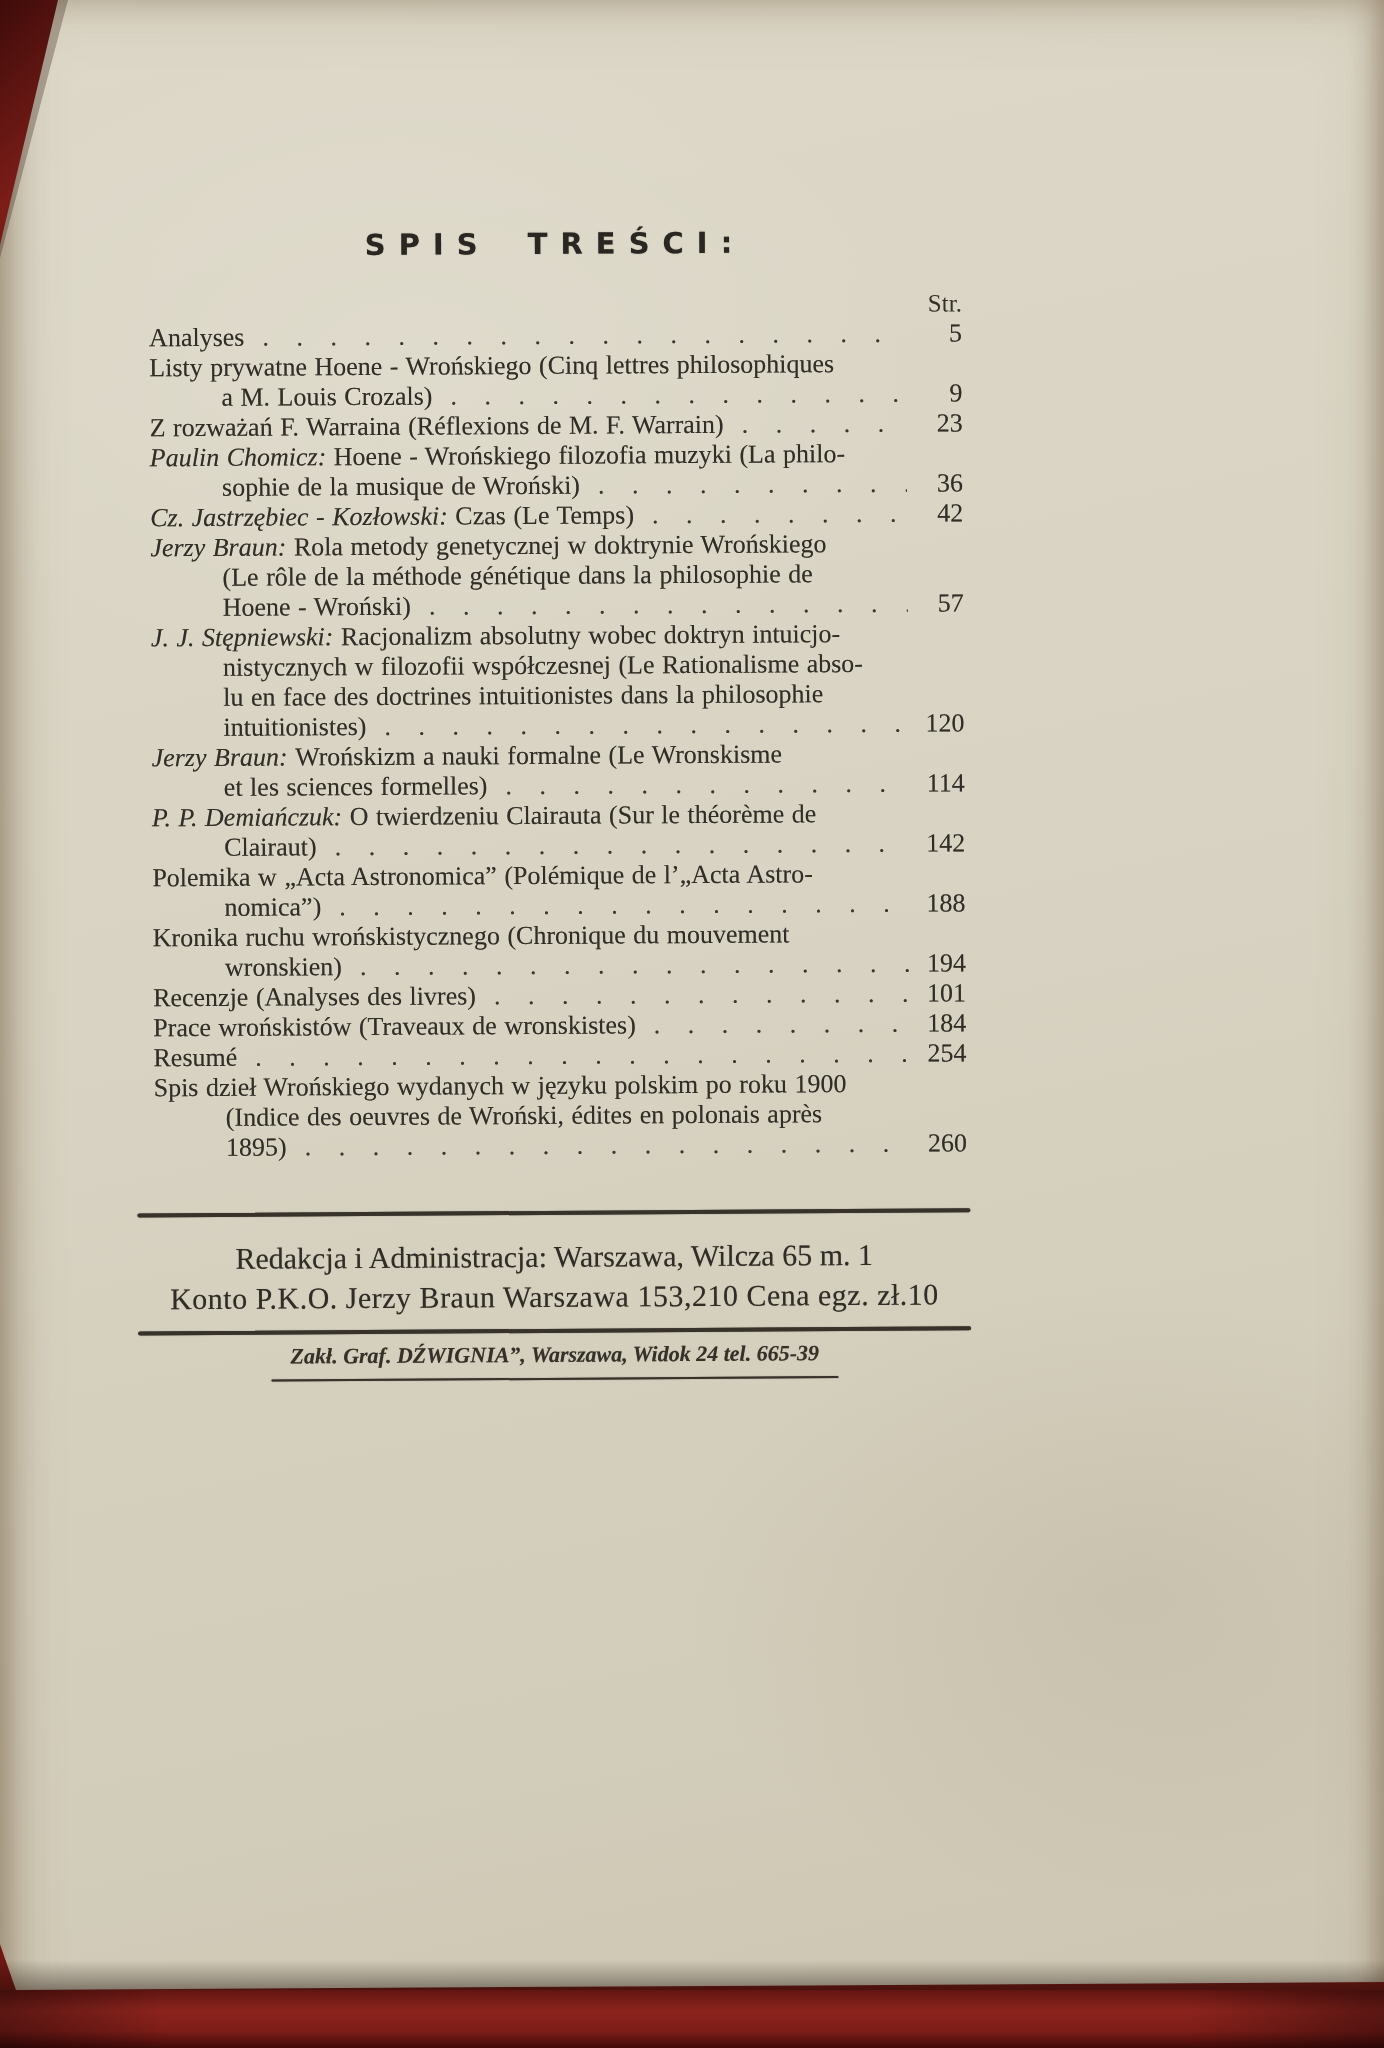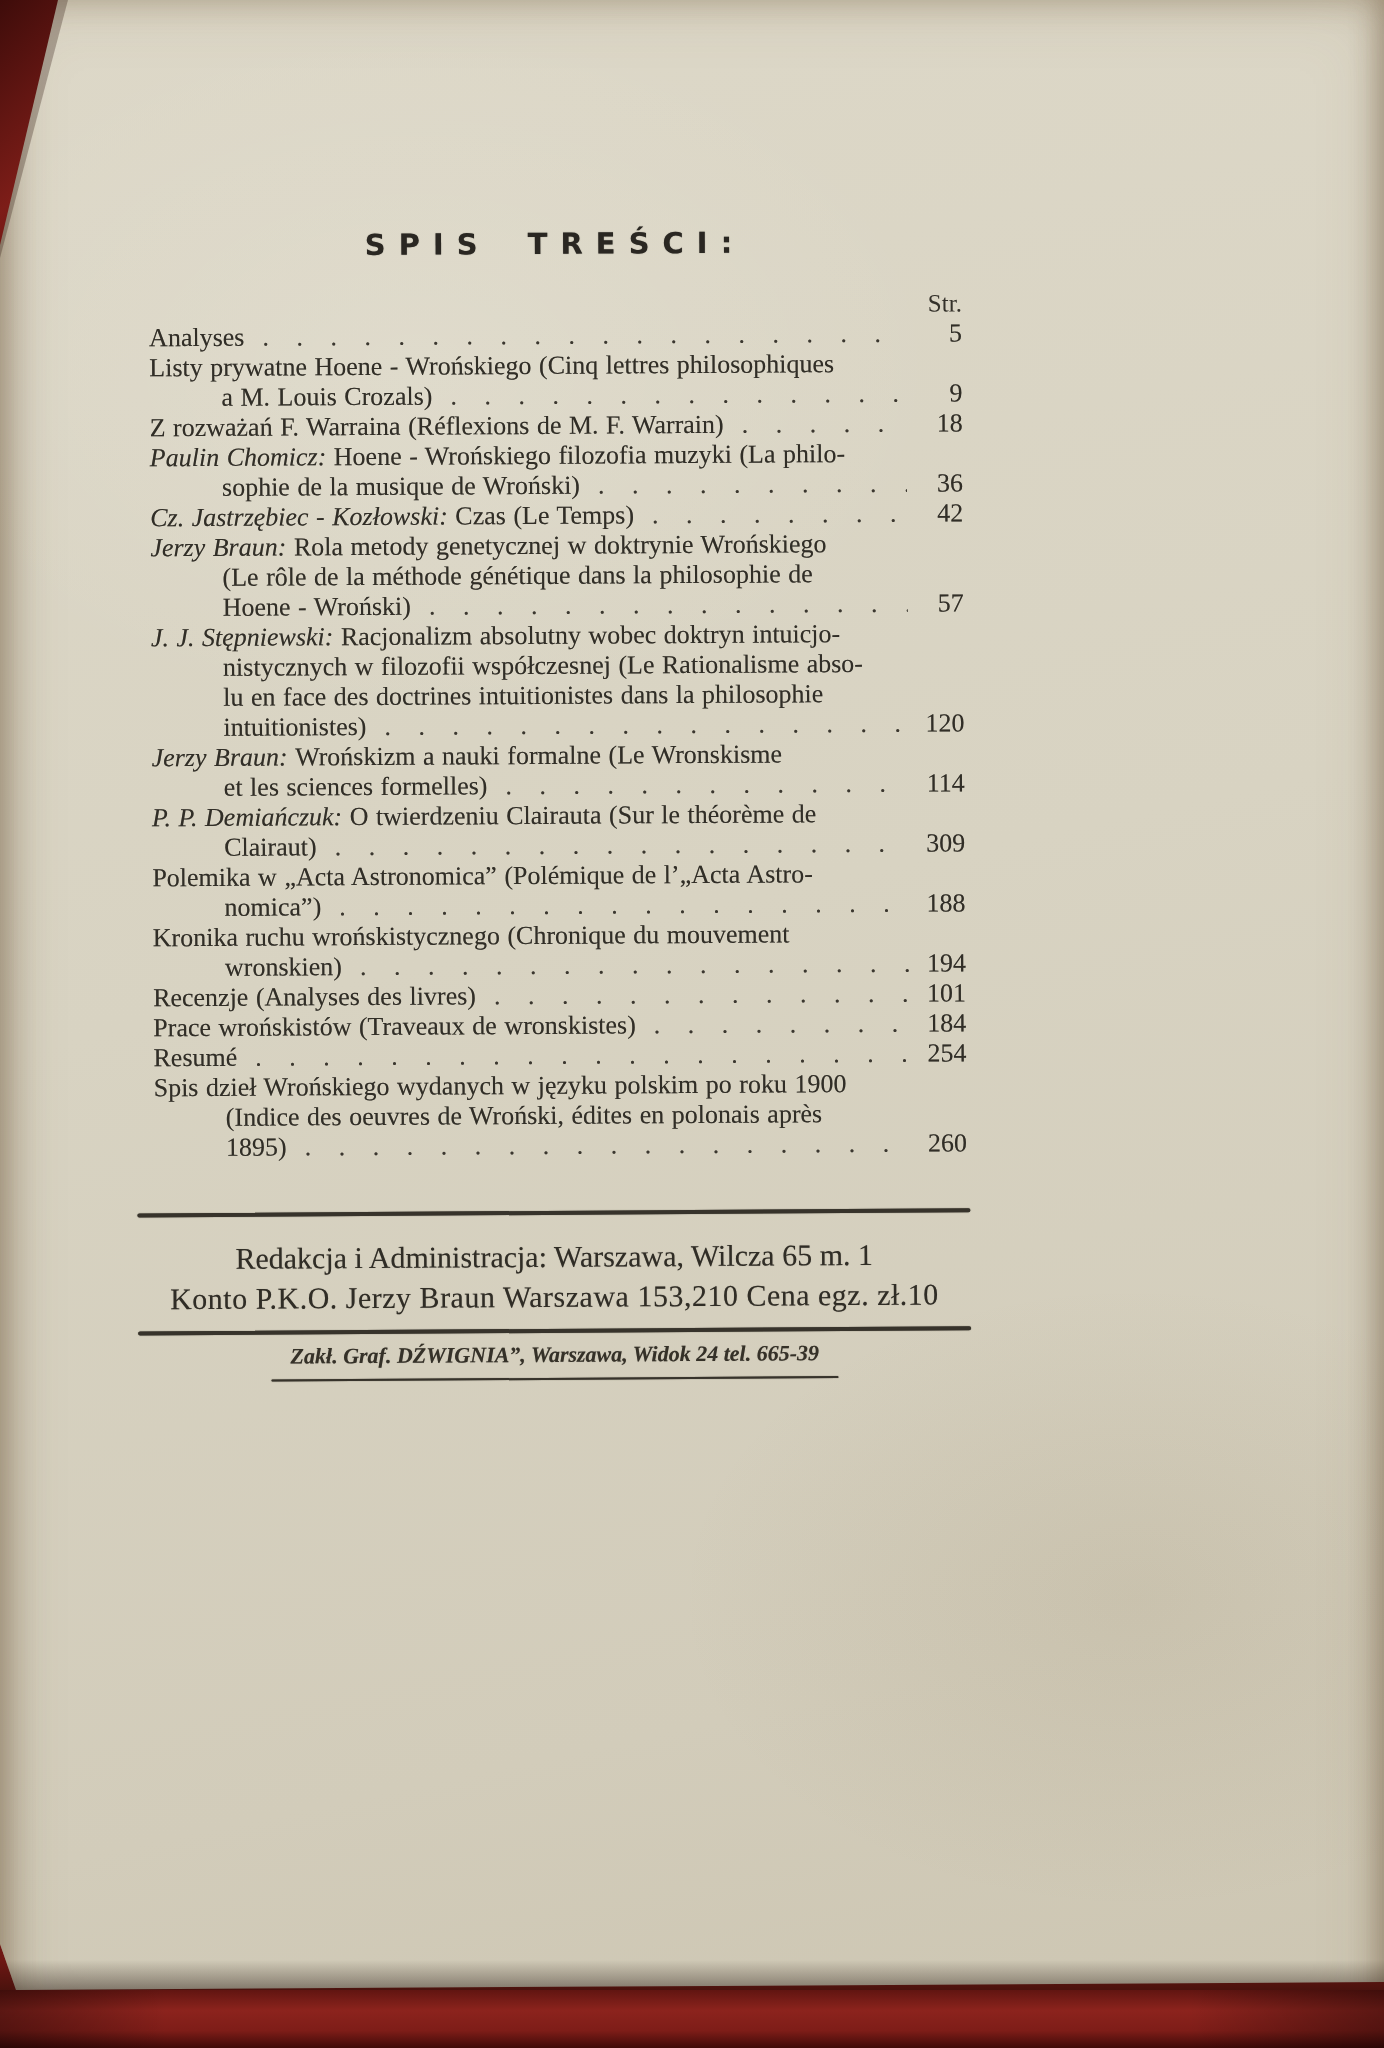--- a/index.html
+++ b/index.html
@@ -115,21 +115,21 @@
             <span class="toc-text">Listy prywatne Hoene - Wrońskiego (Cinq lettres philosophiques</span>
           </div>
           <div class="toc-line cont">
             <span class="toc-text">a M. Louis Crozals)</span>
             <span class="leader">. . . . . . . . . . . . . . . . . . . . . . . . . . . . . . . . . . . . . . . . . . . . . . . . . . . . . . . </span>
             <span class="pagenum">9</span>
           </div>
           <div class="toc-line">
             <span class="toc-text">Z rozważań F. Warraina (Réflexions de M. F. Warrain)</span>
             <span class="leader">. . . . . . . . . . . . . . . . . . . . . . . . . . . . . . . . . . . . . . . . . . . . . . . . . . . . . . . </span>
-            <span class="pagenum">18</span>
+            <span class="pagenum">23</span>
           </div>
           <div class="toc-line">
             <span class="toc-text"><span class="author">Paulin Chomicz: </span>Hoene - Wrońskiego filozofia muzyki (La philo-</span>
           </div>
           <div class="toc-line cont">
             <span class="toc-text">sophie de la musique de Wroński)</span>
             <span class="leader">. . . . . . . . . . . . . . . . . . . . . . . . . . . . . . . . . . . . . . . . . . . . . . . . . . . . . . . </span>
             <span class="pagenum">36</span>
           </div>
           <div class="toc-line">
@@ -169,21 +169,21 @@
             <span class="toc-text">et les sciences formelles)</span>
             <span class="leader">. . . . . . . . . . . . . . . . . . . . . . . . . . . . . . . . . . . . . . . . . . . . . . . . . . . . . . . </span>
             <span class="pagenum">114</span>
           </div>
           <div class="toc-line">
             <span class="toc-text"><span class="author">P. P. Demiańczuk: </span>O twierdzeniu Clairauta (Sur le théorème de</span>
           </div>
           <div class="toc-line cont">
             <span class="toc-text">Clairaut)</span>
             <span class="leader">. . . . . . . . . . . . . . . . . . . . . . . . . . . . . . . . . . . . . . . . . . . . . . . . . . . . . . . </span>
-            <span class="pagenum">309</span>
+            <span class="pagenum">142</span>
           </div>
           <div class="toc-line">
             <span class="toc-text">Polemika w „Acta Astronomica” (Polémique de l’„Acta Astro-</span>
           </div>
           <div class="toc-line cont">
             <span class="toc-text">nomica”)</span>
             <span class="leader">. . . . . . . . . . . . . . . . . . . . . . . . . . . . . . . . . . . . . . . . . . . . . . . . . . . . . . . </span>
             <span class="pagenum">188</span>
           </div>
           <div class="toc-line">

